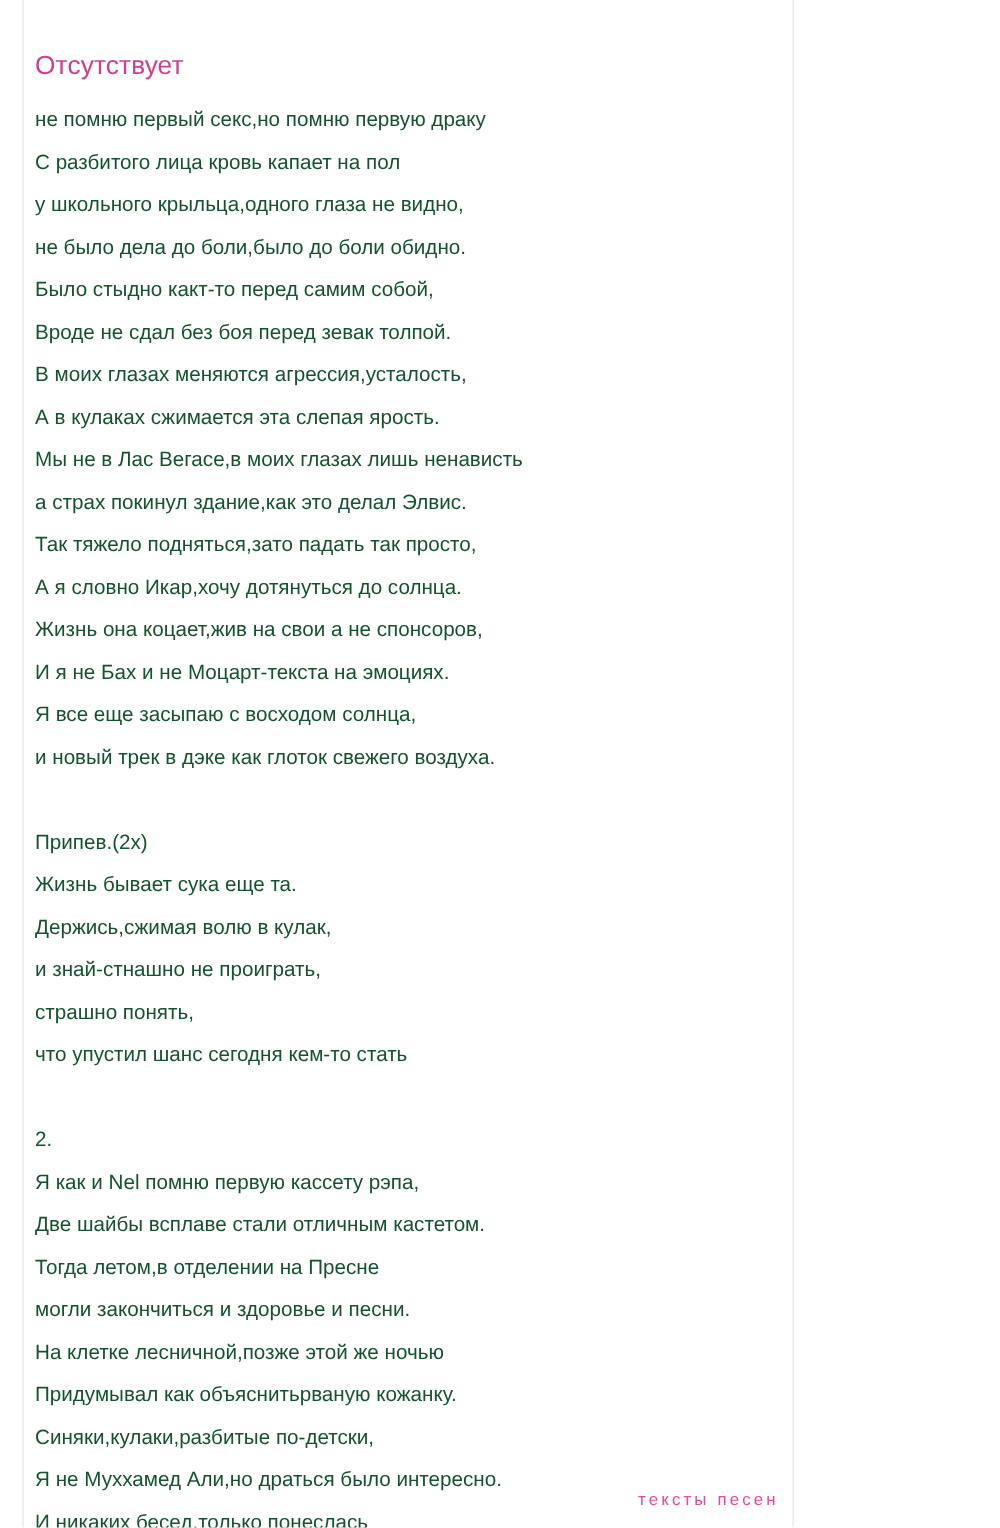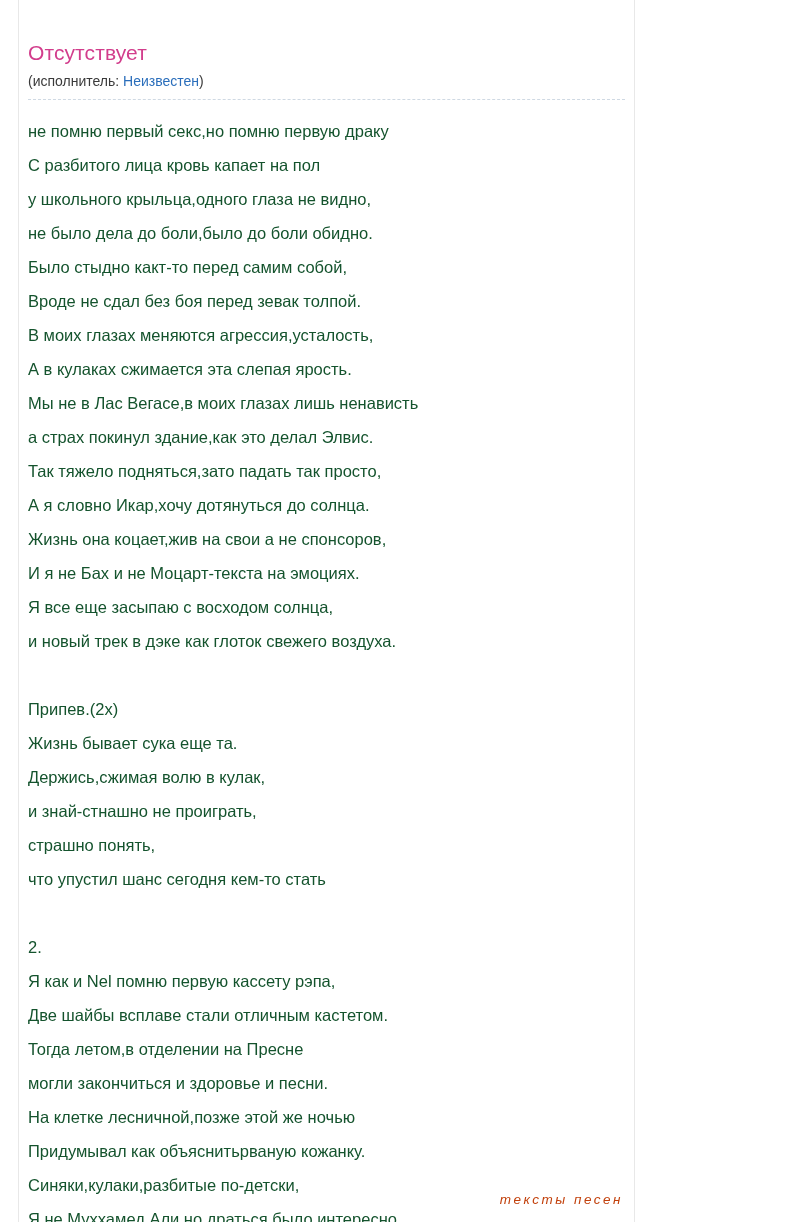--- a/index.html
+++ b/index.html
@@ -85,39 +85,37 @@
     letter-spacing: -0.5px;
     white-space: nowrap;
   }
   .logo-web { color: #d6007f; }
   .logo-kind { color: #3d3d3d; }
   .logo-dot { color: #3d3d3d; }
   .logo-ru { color: #00a7c4; }
   .logo-sub {
     margin-top: 4px;
     font-size: 13.5px;
-    color: #c2410c;
+    color: #ec4899;
     letter-spacing: 2.5px;
     font-family: "Liberation Sans", sans-serif;
-    font-style: italic;
   }
 </style>
 </head>
 <body>
 
 <div class="page">
 
   <div class="col-rule-left"></div>
   <div class="col-rule-right"></div>
 
   <div class="content">
 
     <h1 class="song-title">Отсутствует</h1>
 
-    <p class="artist-line"><span>(исполнитель:</span> <span class="artist-link">Неизвестен</span><span>)</span></p>
 
     <div class="lyrics">не помню первый секс,но помню первую драку
 С разбитого лица кровь капает на пол
 у школьного крыльца,одного глаза не видно,
 не было дела до боли,было до боли обидно.
 Было стыдно какт-то перед самим собой,
 Вроде не сдал без боя перед зевак толпой.
 В моих глазах меняются агрессия,усталость,
 А в кулаках сжимается эта слепая ярость.
 Мы не в Лас Вегасе,в моих глазах лишь ненависть

